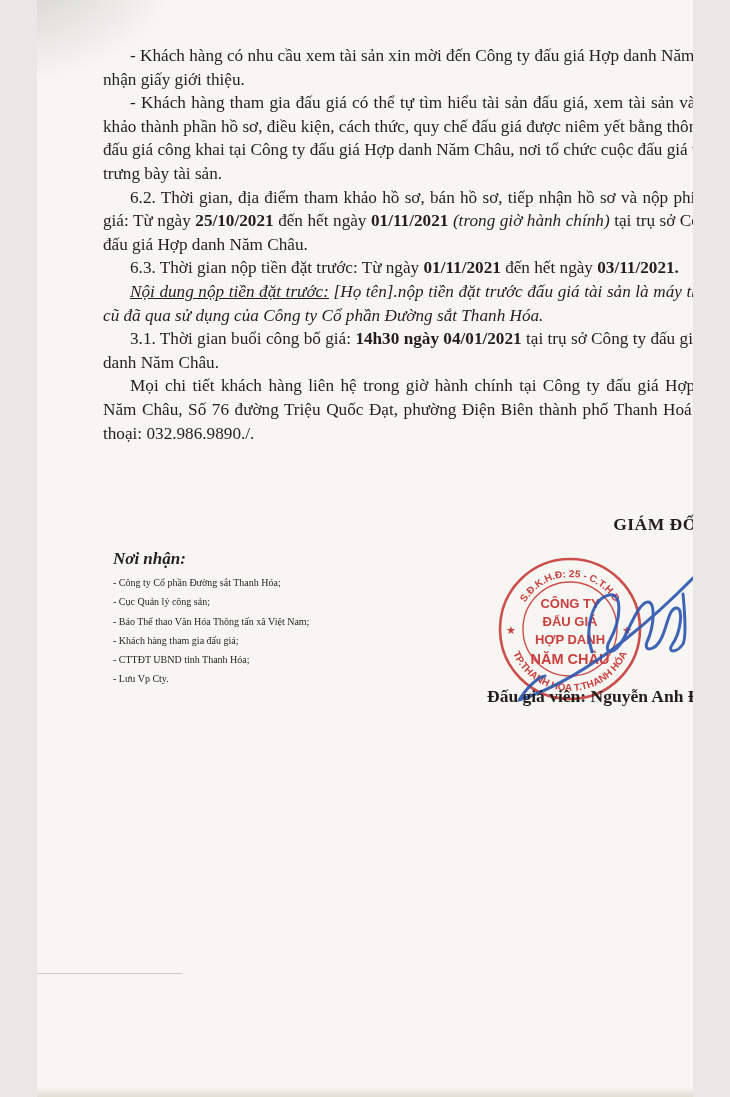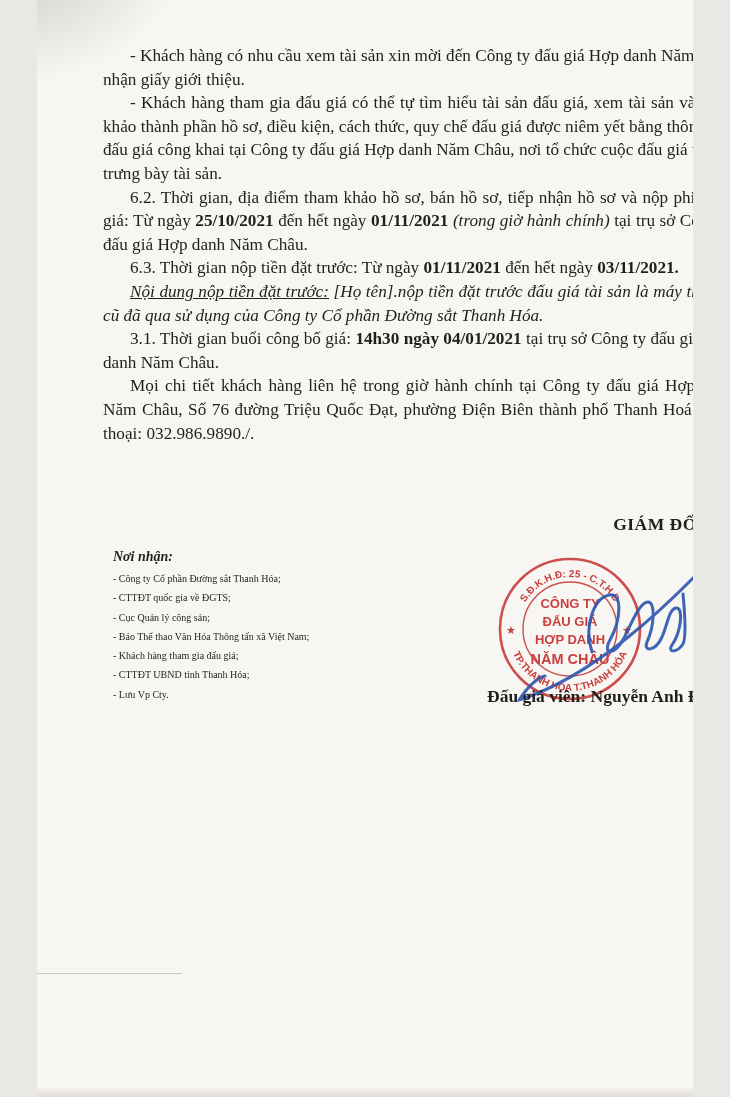--- a/index.html
+++ b/index.html
@@ -18,21 +18,21 @@
   }
   .doc-body{
     position:absolute;left:66px;top:44px;width:632px;
     font-size:17.2px;line-height:23.6px;text-align:justify;
   }
   .doc-body p.para{margin:0;text-indent:27px;}
   .b{font-weight:bold;}
   .i{font-style:italic;}
   .u{text-decoration:underline;}
   .recipients{position:absolute;left:76px;top:549px;}
-  .recipients .label{font-weight:bold;font-style:italic;font-size:14px;margin-bottom:4px;}
+  .recipients .label{font-weight:bold;font-style:italic;font-size:17px;margin-bottom:4px;}
   .recipients .recipient{font-size:10px;line-height:19.3px;color:#26251f;}
   .director{
     position:absolute;left:497px;top:514px;width:176px;text-align:right;
     font-weight:bold;font-size:17.5px;letter-spacing:.5px;
   }
   .signer{
     position:absolute;left:450px;top:686px;
     font-weight:bold;font-size:17.5px;white-space:nowrap;
   }
   .page-number{position:absolute;left:664px;top:1040px;font-size:16px;}
@@ -54,21 +54,20 @@
       <p class="para"><span>6.3. Thời gian nộp tiền đặt trước: Từ ngày </span><span class="b">01/11/2021</span><span> đến hết ngày </span><span class="b">03/11/2021.</span></p>
       <p class="para"><span class="i u">Nội dung nộp tiền đặt trước:</span><span class="i"> [Họ tên].nộp tiền đặt trước đấu giá tài sản là máy thiết bị cũ đã qua sử dụng của Công ty Cổ phần Đường sắt Thanh Hóa.</span></p>
       <p class="para"><span>3.1. Thời gian buổi công bố giá: </span><span class="b">14h30 ngày 04/01/2021</span><span> tại trụ sở Công ty đấu giá Hợp danh Năm Châu.</span></p>
       <p class="para"><span>Mọi chi tiết khách hàng liên hệ trong giờ hành chính tại Công ty đấu giá Hợp danh Năm Châu, Số 76 đường Triệu Quốc Đạt, phường Điện Biên thành phố Thanh Hoá. Điện thoại: 032.986.9890./.</span></p>
     </div>
 
   <div class="recipients">
     <div class="label">Nơi nhận:</div>
     <div>
         <div class="recipient">- Công ty Cổ phần Đường sắt Thanh Hóa;</div>
-        <div class="recipient">- CTTĐT quốc gia về ĐGTS;</div>
         <div class="recipient">- Cục Quản lý công sản;</div>
         <div class="recipient">- Báo Thể thao Văn Hóa Thông tấn xã Việt Nam;</div>
         <div class="recipient">- Khách hàng tham gia đấu giá;</div>
         <div class="recipient">- CTTĐT UBND tỉnh Thanh Hóa;</div>
         <div class="recipient">- Lưu Vp Cty.</div>
       </div>
   </div>
 
   <div class="director">GIÁM ĐỐC</div>
 

